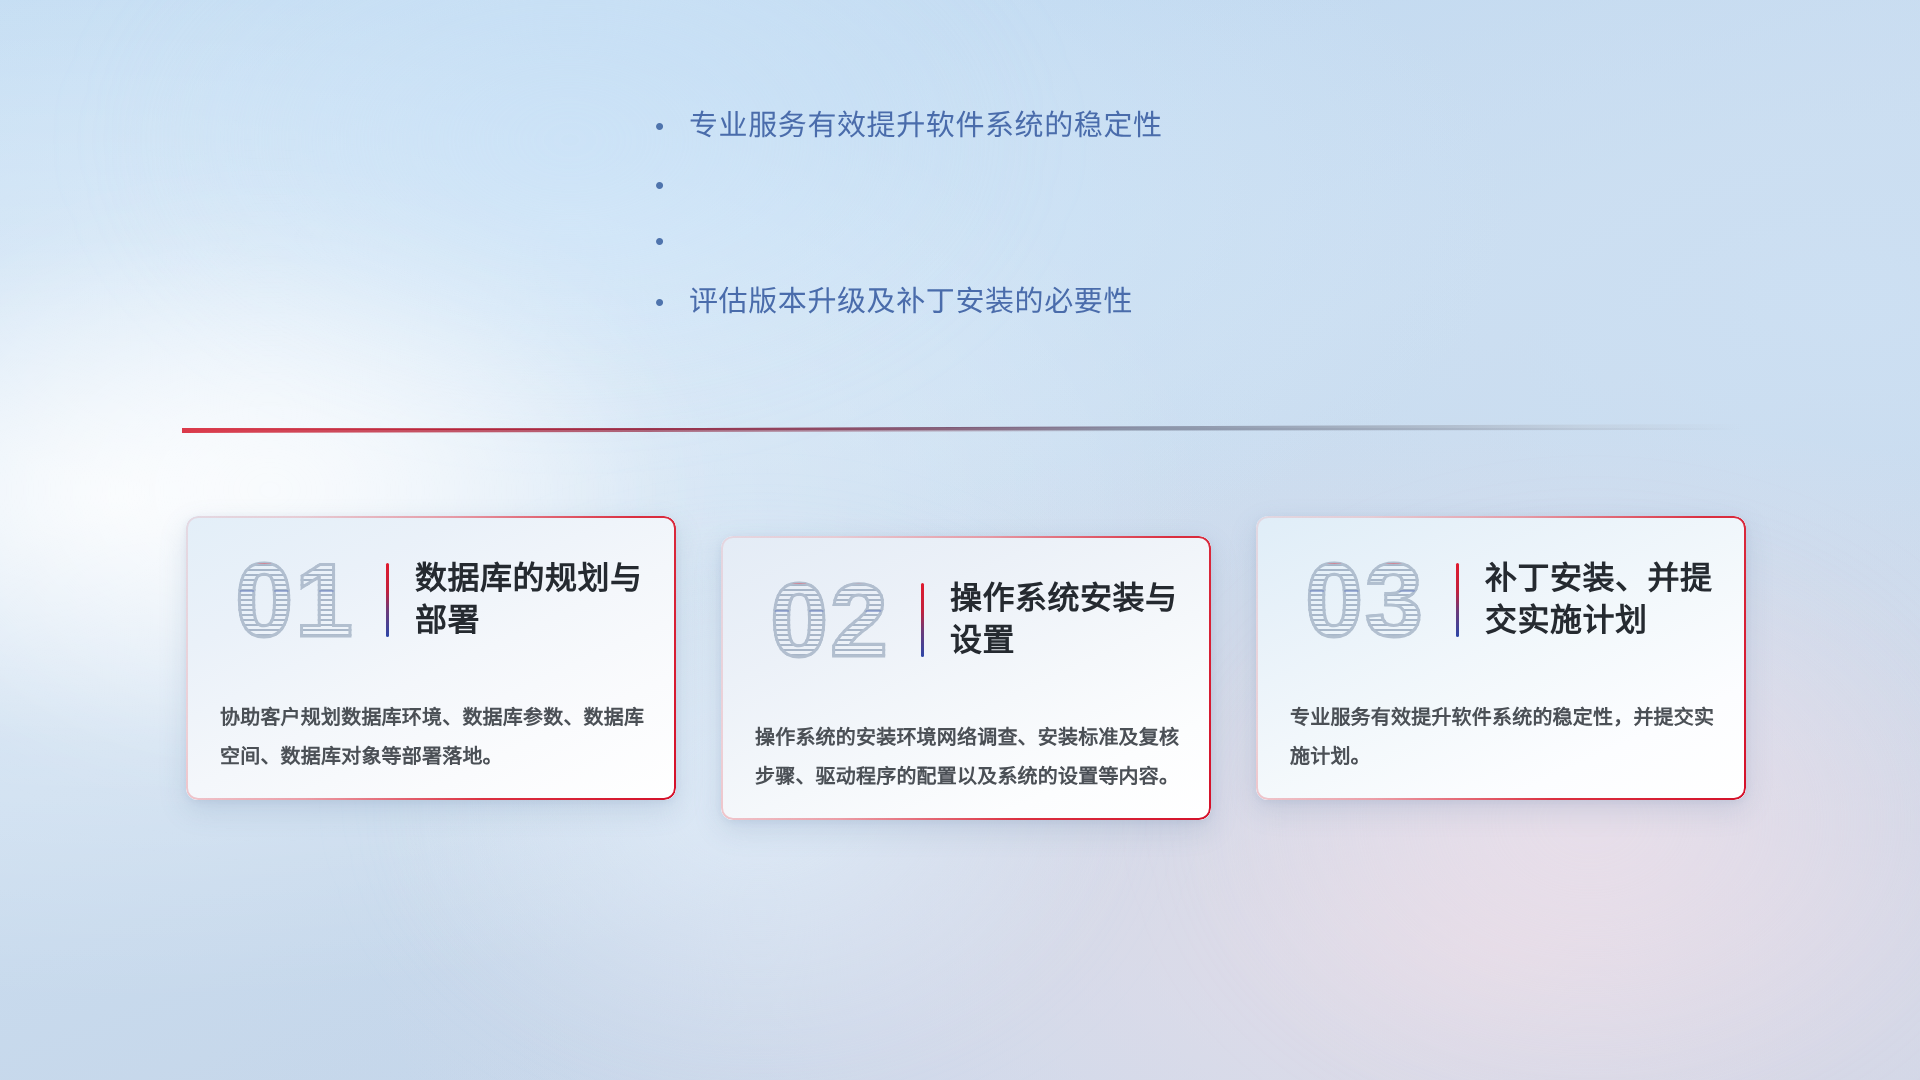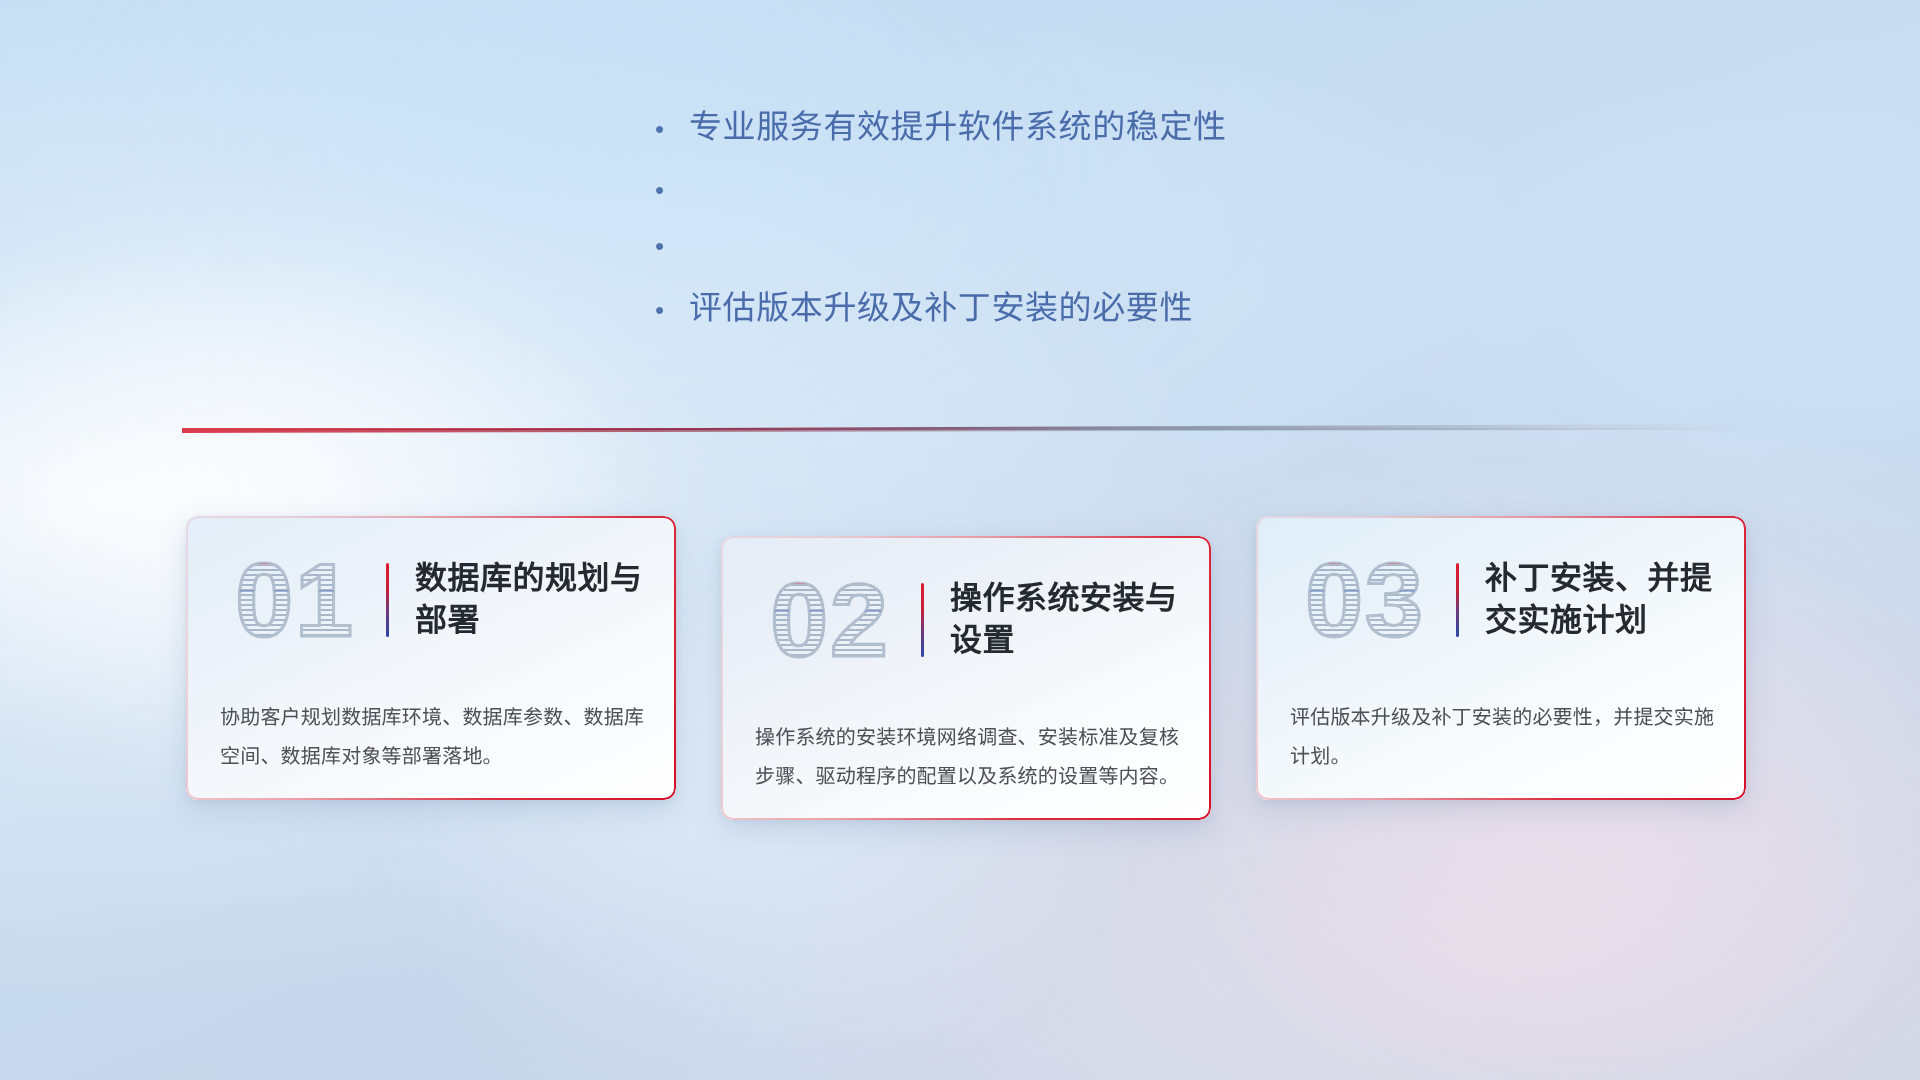--- a/index.html
+++ b/index.html
@@ -70,21 +70,21 @@
   }
   .bullet-dot {
     width: 34px;
     flex: 0 0 34px;
     color: #4f74ad;
     font-size: 26px;
     line-height: 1;
     text-align: left;
   }
   .bullet-text {
-    font-size: 33px;
+    font-size: 29px;
     line-height: 1.18;
     color: #4a6cab;
     letter-spacing: 0.6px;
     white-space: nowrap;
   }
 
   
   #divider {
     position: absolute;
     left: 182px;
@@ -251,20 +251,21 @@
 
   .card-body {
     position: absolute;
     left: 34px;
     right: 30px;
     top: 182px;
     font-size: 20px;
     line-height: 1.95;
     color: #4b5056;
     letter-spacing: 0.2px;
+    font-weight: bold;
   }
 
   
   .card.c2 {
     background: linear-gradient(155deg,
       rgba(228,236,246,0.97) 0%,
       rgba(236,241,248,0.97) 28%,
       rgba(245,248,251,0.98) 56%,
       rgba(252,253,254,1) 80%,
       rgba(255,255,255,1) 100%);
@@ -338,18 +339,18 @@
       <div class="card-body">操作系统的安装环境网络调查、安装标准及复核步骤、驱动程序的配置以及系统的设置等内容。</div>
     </div>
 
     <div class="card c3">
       <div class="frame"></div>
       <div class="card-head">
         <div class="card-num">03<span class="tint">03</span></div>
         <div class="card-bar"></div>
         <div class="card-title">补丁安装、并提交实施计划</div>
       </div>
-      <div class="card-body">评估版本升级及补丁安装的必要性，并提交实施计划。</div>
+      <div class="card-body">专业服务有效提升软件系统的稳定性，并提交实施计划。</div>
     </div>
 
   </div>
 
 </div>
 
 </body></html>

